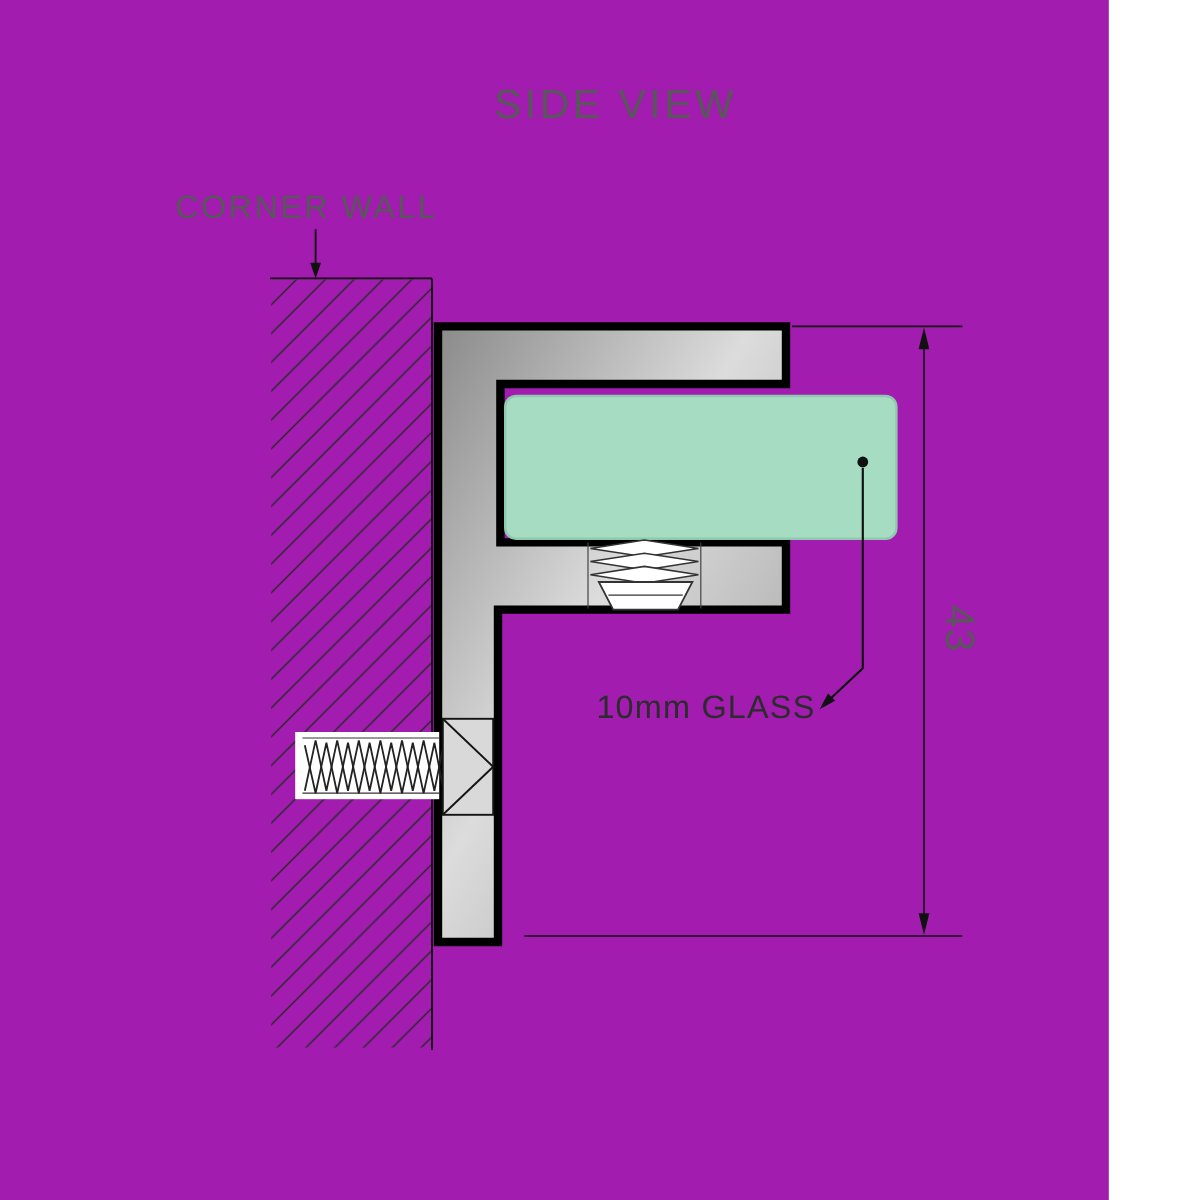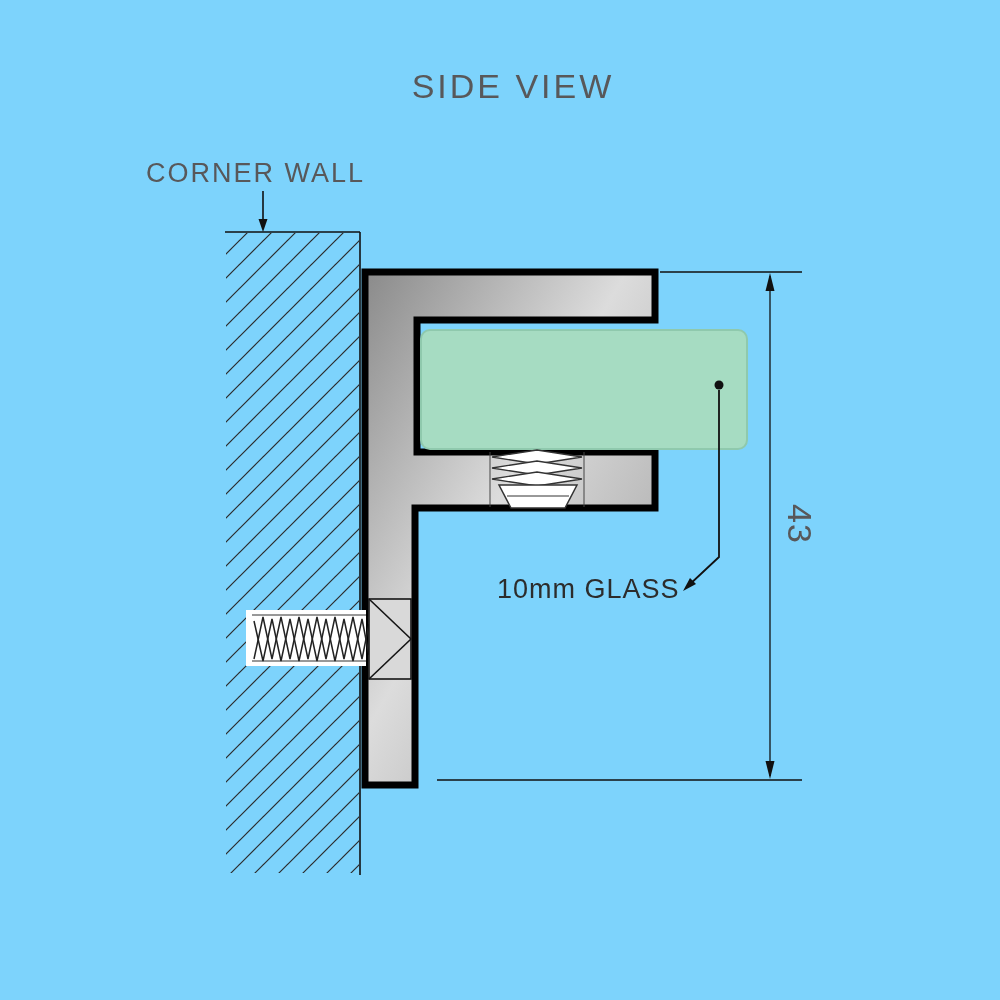--- a/index.html
+++ b/index.html
@@ -1,19 +1,19 @@
 <!DOCTYPE html>
 <html><head>
 <meta charset="utf-8">
 <style>
   html,body{margin:0;padding:0;background:#ffffff;}
   .canvas{
     position:relative;
-    width:1000px;height:1000px;
-    background:#7dd3fc;
+    width:924px;height:1000px;
+    background:#a21caf;
     font-family:"Liberation Sans", sans-serif;
     overflow:hidden;
   }
   svg{display:block;}
   .title-text{font-size:34px;letter-spacing:3px;}
   .label-text{font-size:27px;letter-spacing:2px;}
   .glass-text{font-size:27px;letter-spacing:1px;font-weight:400;}
   .dim-text{font-size:34px;letter-spacing:1px;}
 </style>
 </head>

